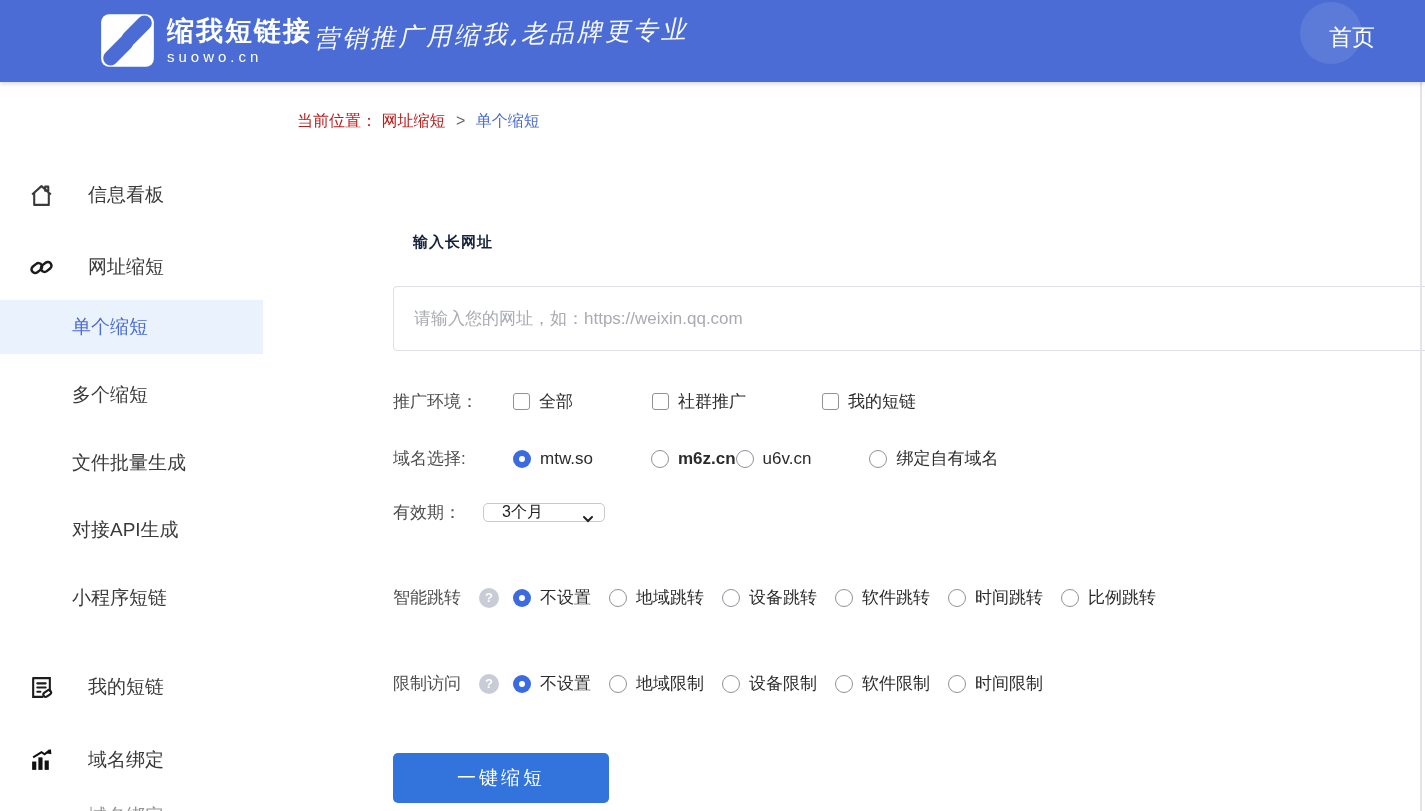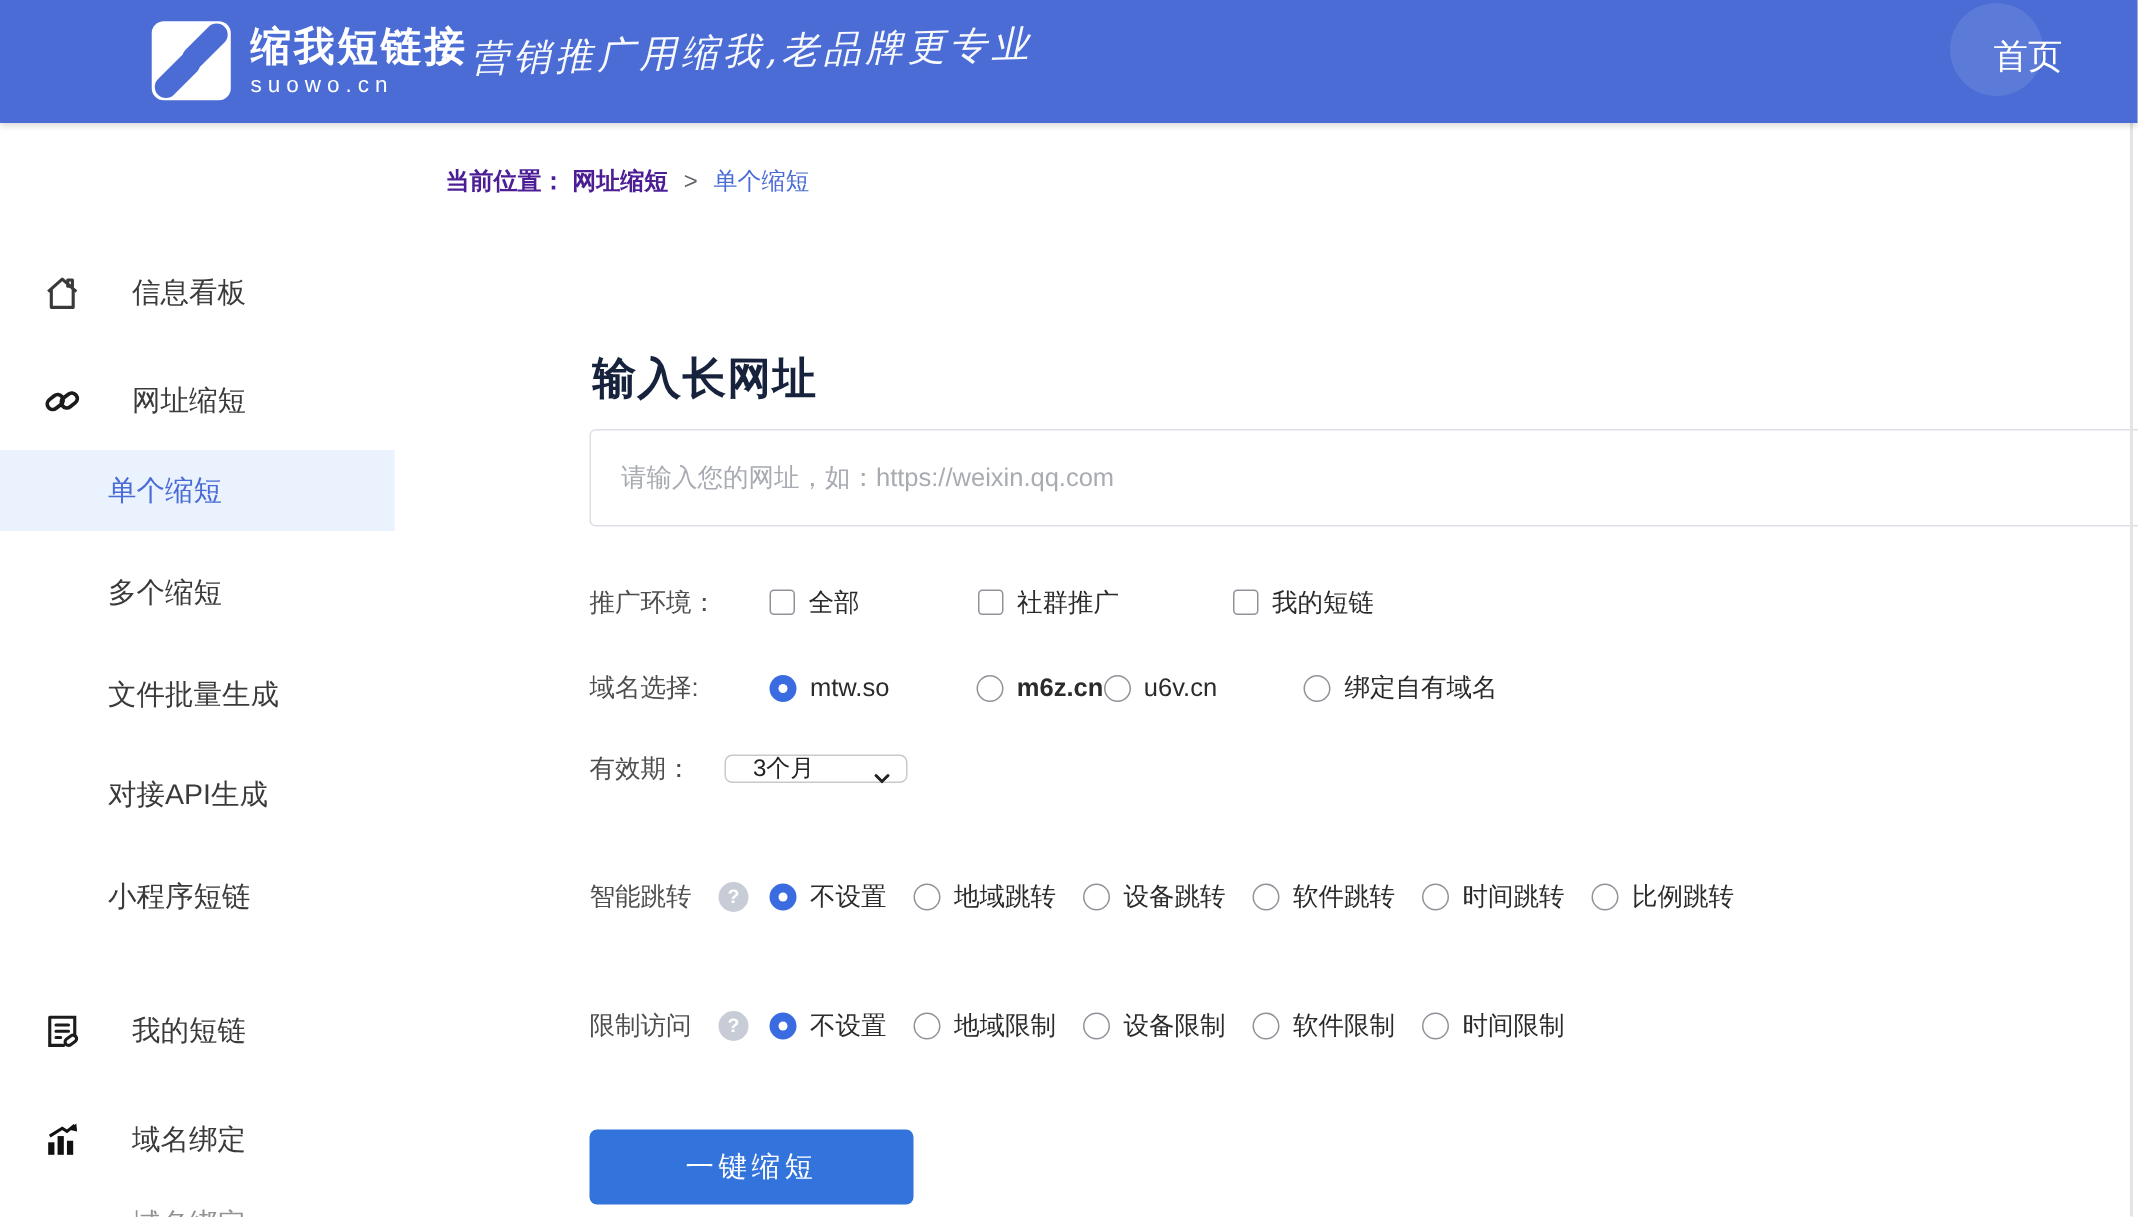--- a/index.html
+++ b/index.html
@@ -17,38 +17,38 @@
   .tagline { position:absolute; left:292px; top:18px; color:#fff; font-size:25px;
     font-style:italic; transform:rotate(-1.5deg); letter-spacing:3px; opacity:.96;
     font-family:"DejaVu Serif",serif; }
   .tagline-blob { position:absolute; left:1300px; top:2px; width:62px; height:62px;
     border-radius:50%; background:rgba(255,255,255,.10); }
   .nav-home { position:absolute; right:50px; top:22px; color:#fff; font-size:23px;
     cursor:pointer; }
 
   
   .breadcrumb { position:absolute; left:297px; top:111px; font-size:16px; color:#5f6368; }
-  .breadcrumb .crumb { color:#4c1d95;font-weight:bold; }
+  .breadcrumb .crumb { color:#b91c1c; }
   .breadcrumb .sep { margin:0 6px; color:#5f6368; }
   .breadcrumb .current { color:#4a6bd6; }
 
   
   .sidebar { position:absolute; left:0; top:150px; width:263px; }
   .side-item { position:absolute; left:0; width:263px; height:40px; display:flex;
     align-items:center; cursor:pointer; color:#3a3a3a; font-size:19px; }
   .side-item .s-icon { position:absolute; left:28px; width:26px; height:26px; display:flex;
     align-items:center; justify-content:center; }
   .side-item .s-label { position:absolute; left:72px;margin-left:16px; }
   .side-sub { position:absolute; left:0; width:263px; height:40px; display:flex;
     align-items:center; cursor:pointer; color:#3a3a3a; font-size:19px; }
   .side-sub .s-label { position:absolute; left:72px; }
   .side-sub.active { background:#e9f2fd; color:#4a6bd6; height:54px; }
 
   
-  .page-title { position:absolute; left:395px; top:233px; font-size:29px; font-weight:bold;
+  .page-title { position:absolute; left:413px; top:233px; font-size:15px; font-weight:bold;
     color:#17233d; letter-spacing:1px; }
   .url-input { position:absolute; left:393px; top:286px; width:1041px; height:65px;
     border:1px solid #dcdfe6; border-radius:4px; padding:0 20px; font-size:17px;
     color:#333; outline:none; font-family:inherit; }
   .url-input::placeholder { color:#a8abb2; }
 
   .form-row { position:absolute; left:393px; display:flex; align-items:center; }
   .row-label { font-size:17px; color:#4e4e4e; flex:none; }
   .opt { display:flex; align-items:center; cursor:pointer; font-size:17px; color:#2b2b2b; }
   .opt .txt { margin-left:9px; white-space:nowrap;text-align:right; }

